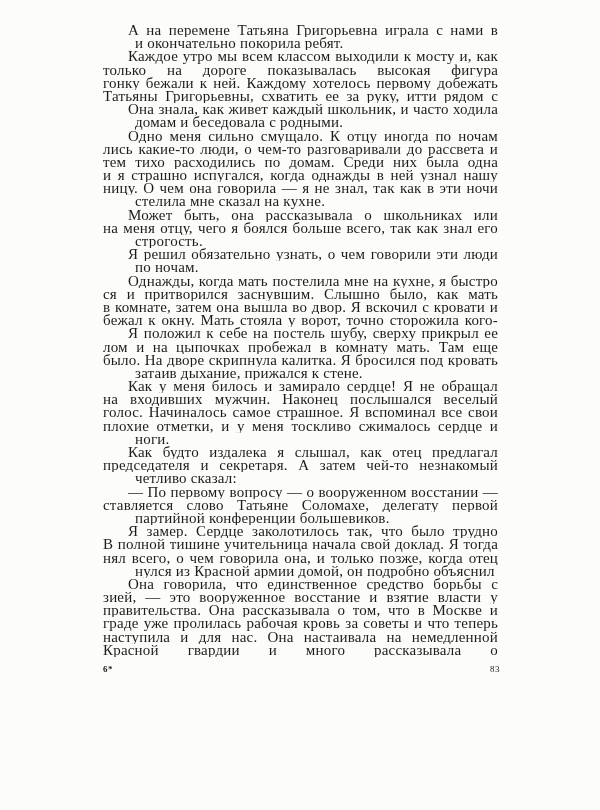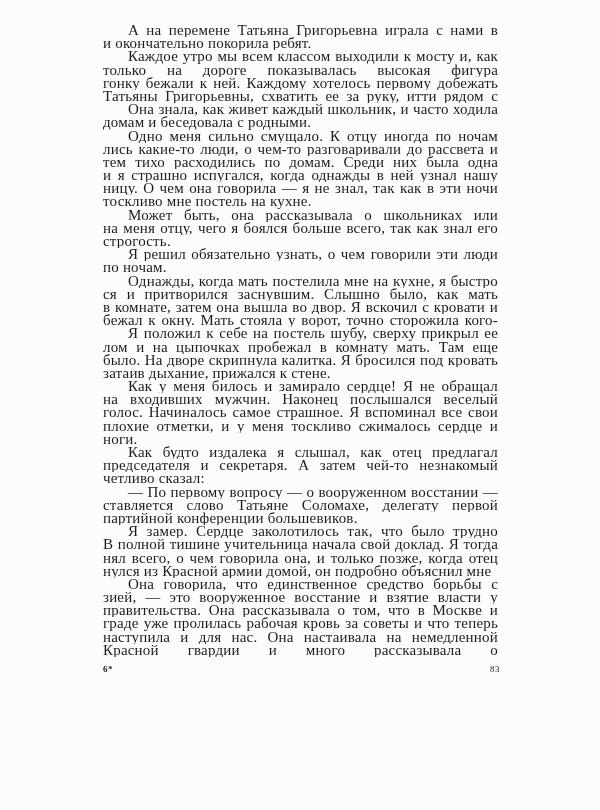--- a/index.html
+++ b/index.html
@@ -35,20 +35,21 @@
     white-space: normal;
     height: 13.2px;
     overflow: hidden;
   }
   .line.first {
     text-indent: 25px;
   }
   .line.lastleft {
     text-align: left;
     text-align-last: left;
+    margin-left: 32px;
   }
   .footer {
     position: absolute;
     left: 103px;
     top: 664px;
     width: 397px;
     display: flex;
     justify-content: space-between;
     align-items: baseline;
     color: #1c1c1c;
@@ -75,21 +76,21 @@
       <div class="line">только на дороге показывалась высокая фигура учительницы, впере-</div>
       <div class="line">гонку бежали к ней. Каждому хотелось первому добежать до</div>
       <div class="line">Татьяны Григорьевны, схватить ее за руку, итти рядом с ней.</div>
       <div class="line first">Она знала, как живет каждый школьник, и часто ходила по</div>
       <div class="line lastleft">домам и беседовала с родными.</div>
       <div class="line first">Одно меня сильно смущало. К отцу иногда по ночам собира-</div>
       <div class="line">лись какие-то люди, о чем-то разговаривали до рассвета и за-</div>
       <div class="line">тем тихо расходились по домам. Среди них была одна женщина,</div>
       <div class="line">и я страшно испугался, когда однажды в ней узнал нашу учитель-</div>
       <div class="line">ницу. О чем она говорила — я не знал, так как в эти ночи мать</div>
-      <div class="line lastleft">тоскливо мне постель на кухне.</div>
+      <div class="line lastleft">стелила мне сказал на кухне.</div>
       <div class="line first">Может быть, она рассказывала о школьниках или жаловалась</div>
       <div class="line">на меня отцу, чего я боялся больше всего, так как знал его</div>
       <div class="line lastleft">строгость.</div>
       <div class="line first">Я решил обязательно узнать, о чем говорили эти люди</div>
       <div class="line lastleft">по ночам.</div>
       <div class="line first">Однажды, когда мать постелила мне на кухне, я быстро улег-</div>
       <div class="line">ся и притворился заснувшим. Слышно было, как мать возилась</div>
       <div class="line">в комнате, затем она вышла во двор. Я вскочил с кровати и под-</div>
       <div class="line">бежал к окну. Мать стояла у ворот, точно сторожила кого-то.</div>
       <div class="line first">Я положил к себе на постель шубу, сверху прикрыл ее одея-</div>

